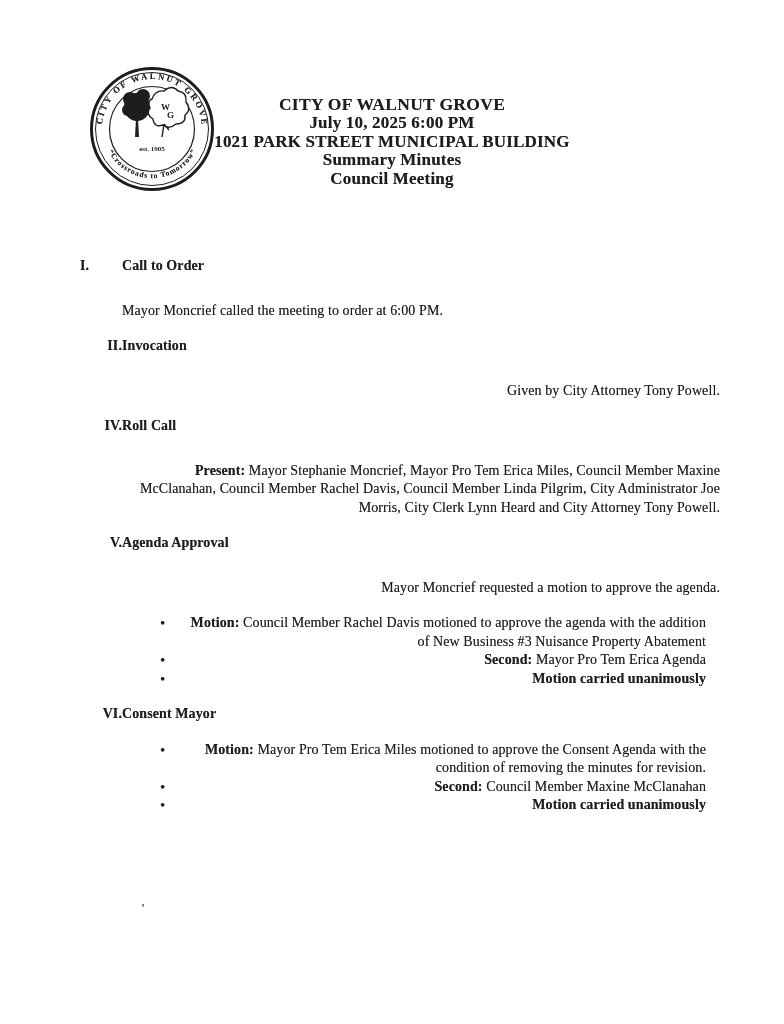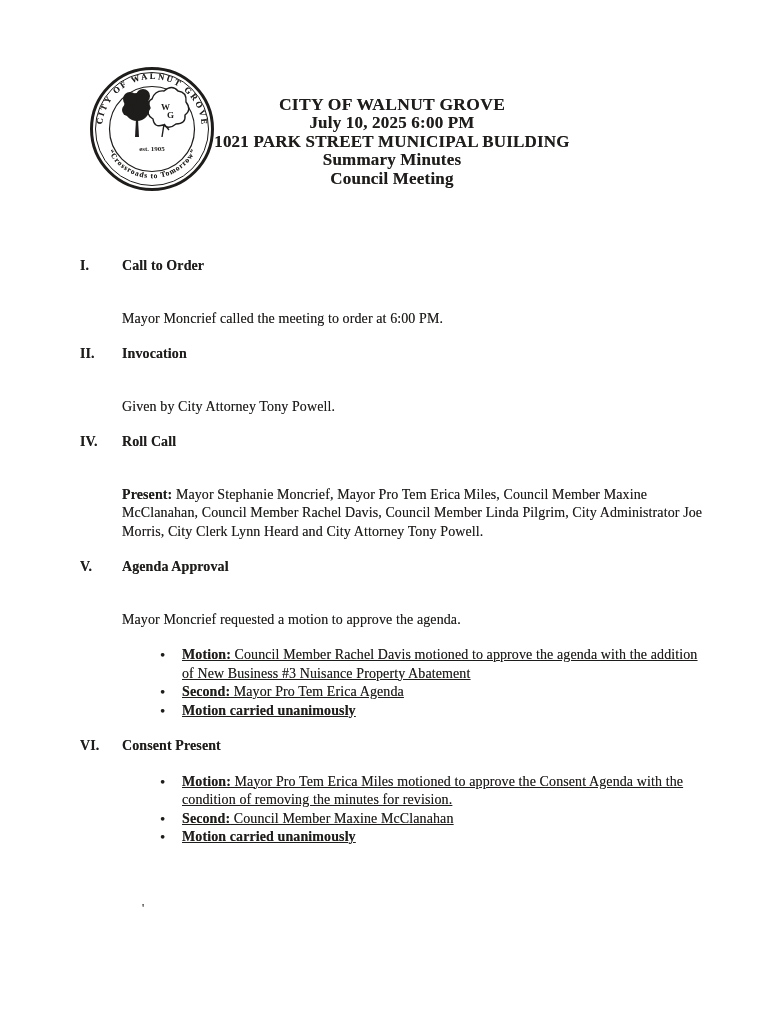--- a/index.html
+++ b/index.html
@@ -33,30 +33,29 @@
   .h-line  { font-size: 17px; letter-spacing: 0.2px; }
 
   
   .content {
     margin-top: 71px;
     padding: 0 64px 0 80px;
     font-size: 14px;
     line-height: 18.5px;
     letter-spacing: 0.1px;
   }
-  .sec + .sec { margin-top: 17px; }
+  .sec + .sec { margin-top: 17px; text-align: right; }
   .sec-head { display: flex; font-weight: bold; }
   .num { width: 42px; flex: 0 0 42px; }
-  .para { margin: 34px 0 0 42px; max-width: 600px; }
+  .para { margin: 26px 0 0 42px; max-width: 600px; }
   .para b { letter-spacing: 0.1px; }
   .bullets {
     list-style: none;
     margin: 17px 0 0 42px;
     padding: 0;
-    text-decoration: underline;
   }
   .bullets li { position: relative; padding-left: 60px; padding-right: 14px; }
   .bullets li::before {
     content: "\2022";
     position: absolute;
     left: 38px;
     top: 0;
     font-size: 15px;
   }
   .artifact {
@@ -154,21 +153,21 @@
       <ul class="bullets">
         <li><b>Motion:</b><span> Council Member Rachel Davis motioned to approve the agenda with the addition of New Business #3 Nuisance Property Abatement</span></li>
         <li><b>Second:</b><span> Mayor Pro Tem Erica Agenda</span></li>
         <li><b>Motion carried unanimously</b><span></span></li>
       </ul>
     </section>
 
     <section class="sec">
       <div class="sec-head">
         <span class="num">VI.</span>
-        <span>Consent Present</span>
+        <span>Consent Mayor</span>
       </div>
       <ul class="bullets">
         <li><b>Motion:</b><span> Mayor Pro Tem Erica Miles motioned to approve the Consent Agenda with the condition of removing the minutes for revision.</span></li>
         <li><b>Second:</b><span> Council Member Maxine McClanahan</span></li>
         <li><b>Motion carried unanimously</b><span></span></li>
       </ul>
     </section>
 
   </div>
 

